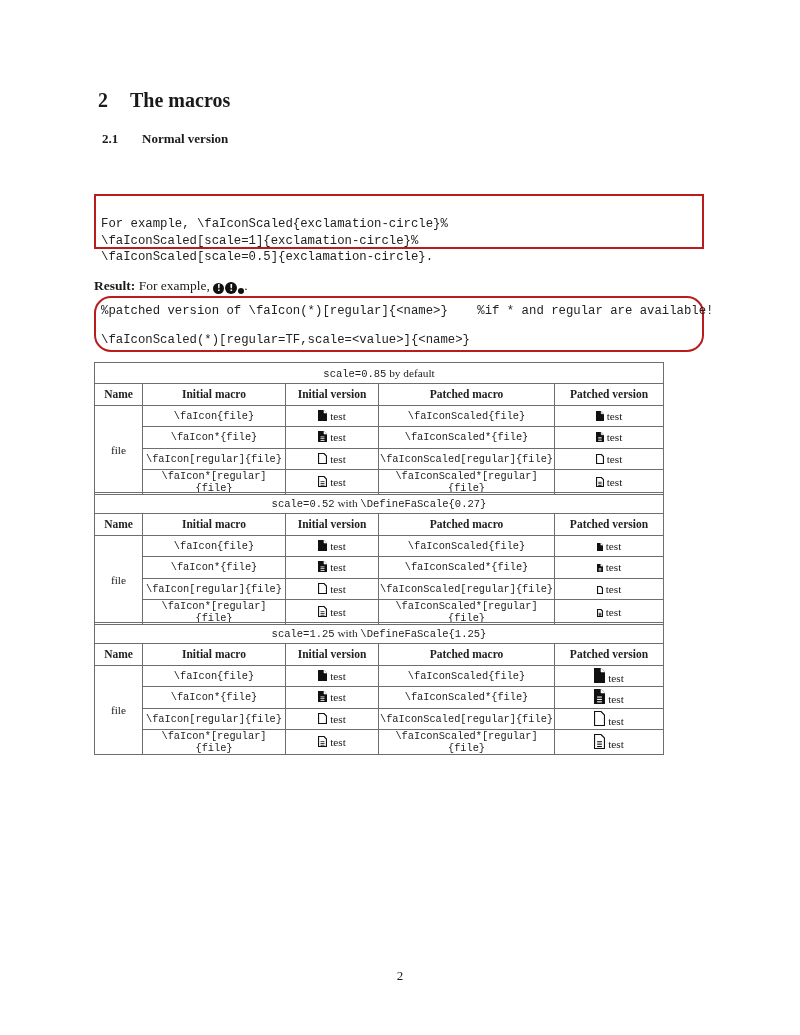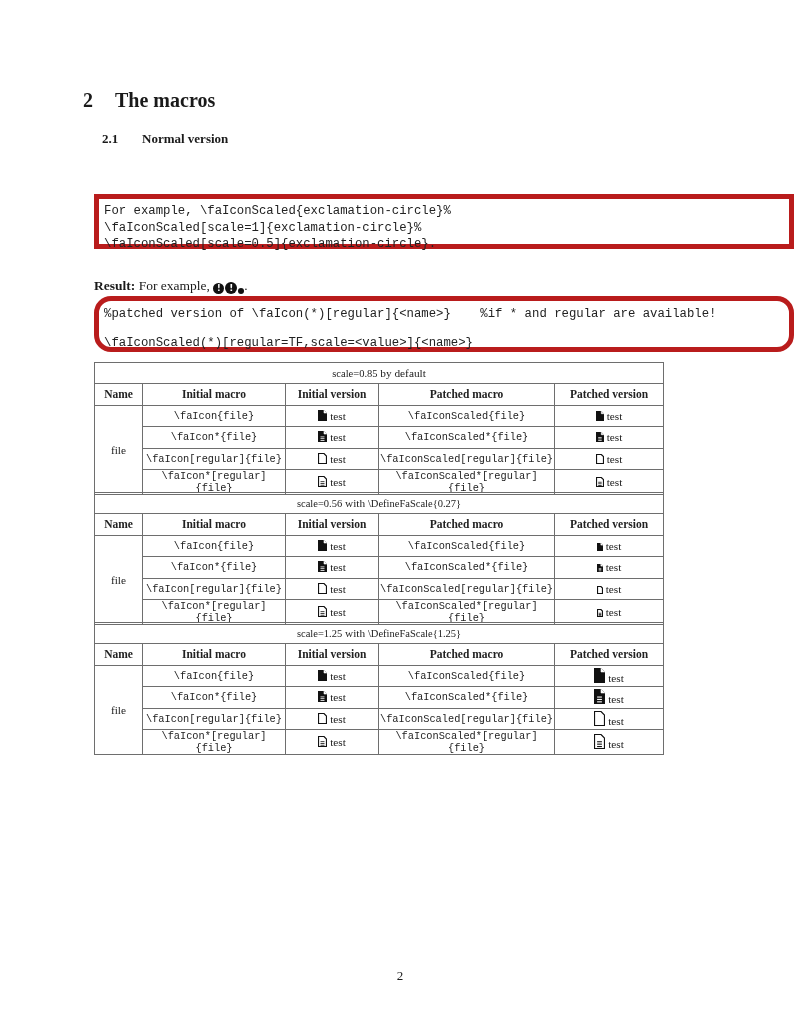--- a/index.html
+++ b/index.html
@@ -2,41 +2,41 @@
 <html><head>
 <meta charset="utf-8">
 <style>
   html, body { margin: 0; padding: 0; background: #ffffff; }
   body {
     width: 800px; height: 1035px; position: relative; overflow: hidden;
     font-family: "DejaVu Serif", "Liberation Serif", serif;
     color: #1a1a1a;
   }
   .section-title {
-    position: absolute; left: 83px; top: 89px;
+    position: absolute; left: 98px; top: 89px;
     font-family: "Liberation Serif", serif; font-weight: bold; font-size: 20px;
     margin: 0;
   }
   .section-title .num { display: inline-block; width: 32px; }
   .subsection-title {
     position: absolute; left: 94px; top: 123px;
     font-family: "Liberation Serif", serif; font-weight: bold; font-size: 13px;
     margin: 8px;
   }
   .subsection-title .num { display: inline-block; width: 40px; }
   .para {
     position: absolute; left: 94px; top: 149px; width: 620px;
     font-family: "Liberation Serif", serif; font-size: 13.5px; line-height: 17px;
   }
   .para code { font-family: "Liberation Mono", monospace; font-size: 12.5px; }
   .codebox {
-    position: absolute; left: 94px; width: 700px;
-    border: 5px solid #b91c1c; box-sizing: border-box;
+    position: absolute; left: 94px; width: 610px;
+    border: 2px solid #b91c1c; box-sizing: border-box;
     font-family: "Liberation Mono", monospace; font-size: 12.3px; line-height: 16.5px;
-    padding: 4px 5px; white-space: pre; color: #222;
+    padding: 20px 5px; white-space: pre; color: #222;
   }
   .codebox1 { top: 194px; height: 55px; }
   .codebox2 { top: 296px; height: 56px; padding-top: 5px; border-radius: 17px; }
   .codebox2 .blank { height: 12px; }
   .result {
     position: absolute; left: 94px; top: 278px;
     font-family: "Liberation Serif", serif; font-size: 13.5px;
   }
   .result b { font-weight: bold; }
   .result-icons { display: inline-flex; align-items: flex-end; gap: 1px; vertical-align: -1px; }
@@ -50,21 +50,21 @@
   .excl.s3 { width: 6px; height: 6px; font-size: 5px; }
 
   .tbl {
     position: absolute; left: 94px; width: 569px;
     border-collapse: collapse; table-layout: fixed;
     font-family: "Liberation Serif", serif; font-size: 11.3px; color: #222;
   }
   .tbl td, .tbl th { border: 1px solid #6e6e6e; text-align: center; padding: 0; height: 20.5px; }
   .tbl th { font-weight: bold; font-size: 11.5px; margin-top: 36px; }
   .tbl .cap { height: 20px; font-weight: normal; }
-  .tbl .cap code { font-family: Liberation Serif, serif; font-size: 10.5px; }
+  .tbl .cap code { font-family: Liberation Mono, monospace; font-size: 10.5px; }
   .tbl td.mac { font-family: "Liberation Mono", monospace; font-size: 10.3px; }
   .tbl1 { top: 362px; }
   .tbl2 { top: 492px; }
   .tbl3 { top: 622px; }
   .col-name { width: 48px; }
   .col-im { width: 143px; }
   .col-iv { width: 93px; }
   .col-pm { width: 176px; }
   .col-pv { width: 109px; }
 
@@ -179,21 +179,21 @@
 <table class="tbl tbl2">
     <colgroup>
       <col class="col-name">
       <col class="col-im">
       <col class="col-iv">
       <col class="col-pm">
       <col class="col-pv">
     </colgroup>
     <tbody>
       <tr>
-        <td class="cap" colspan="5"><code>scale=0.56</code><span> with </span><code>\DefineFaScale{0.27}</code></td>
+        <td class="cap" colspan="5"><code>scale=0.52</code><span> with </span><code>\DefineFaScale{0.27}</code></td>
       </tr>
       <tr>
         <th>Name</th>
         <th>Initial macro</th>
         <th>Initial version</th>
         <th>Patched macro</th>
         <th>Patched version</th>
       </tr>
       <tr>
         <td rowspan="4">file</td>

